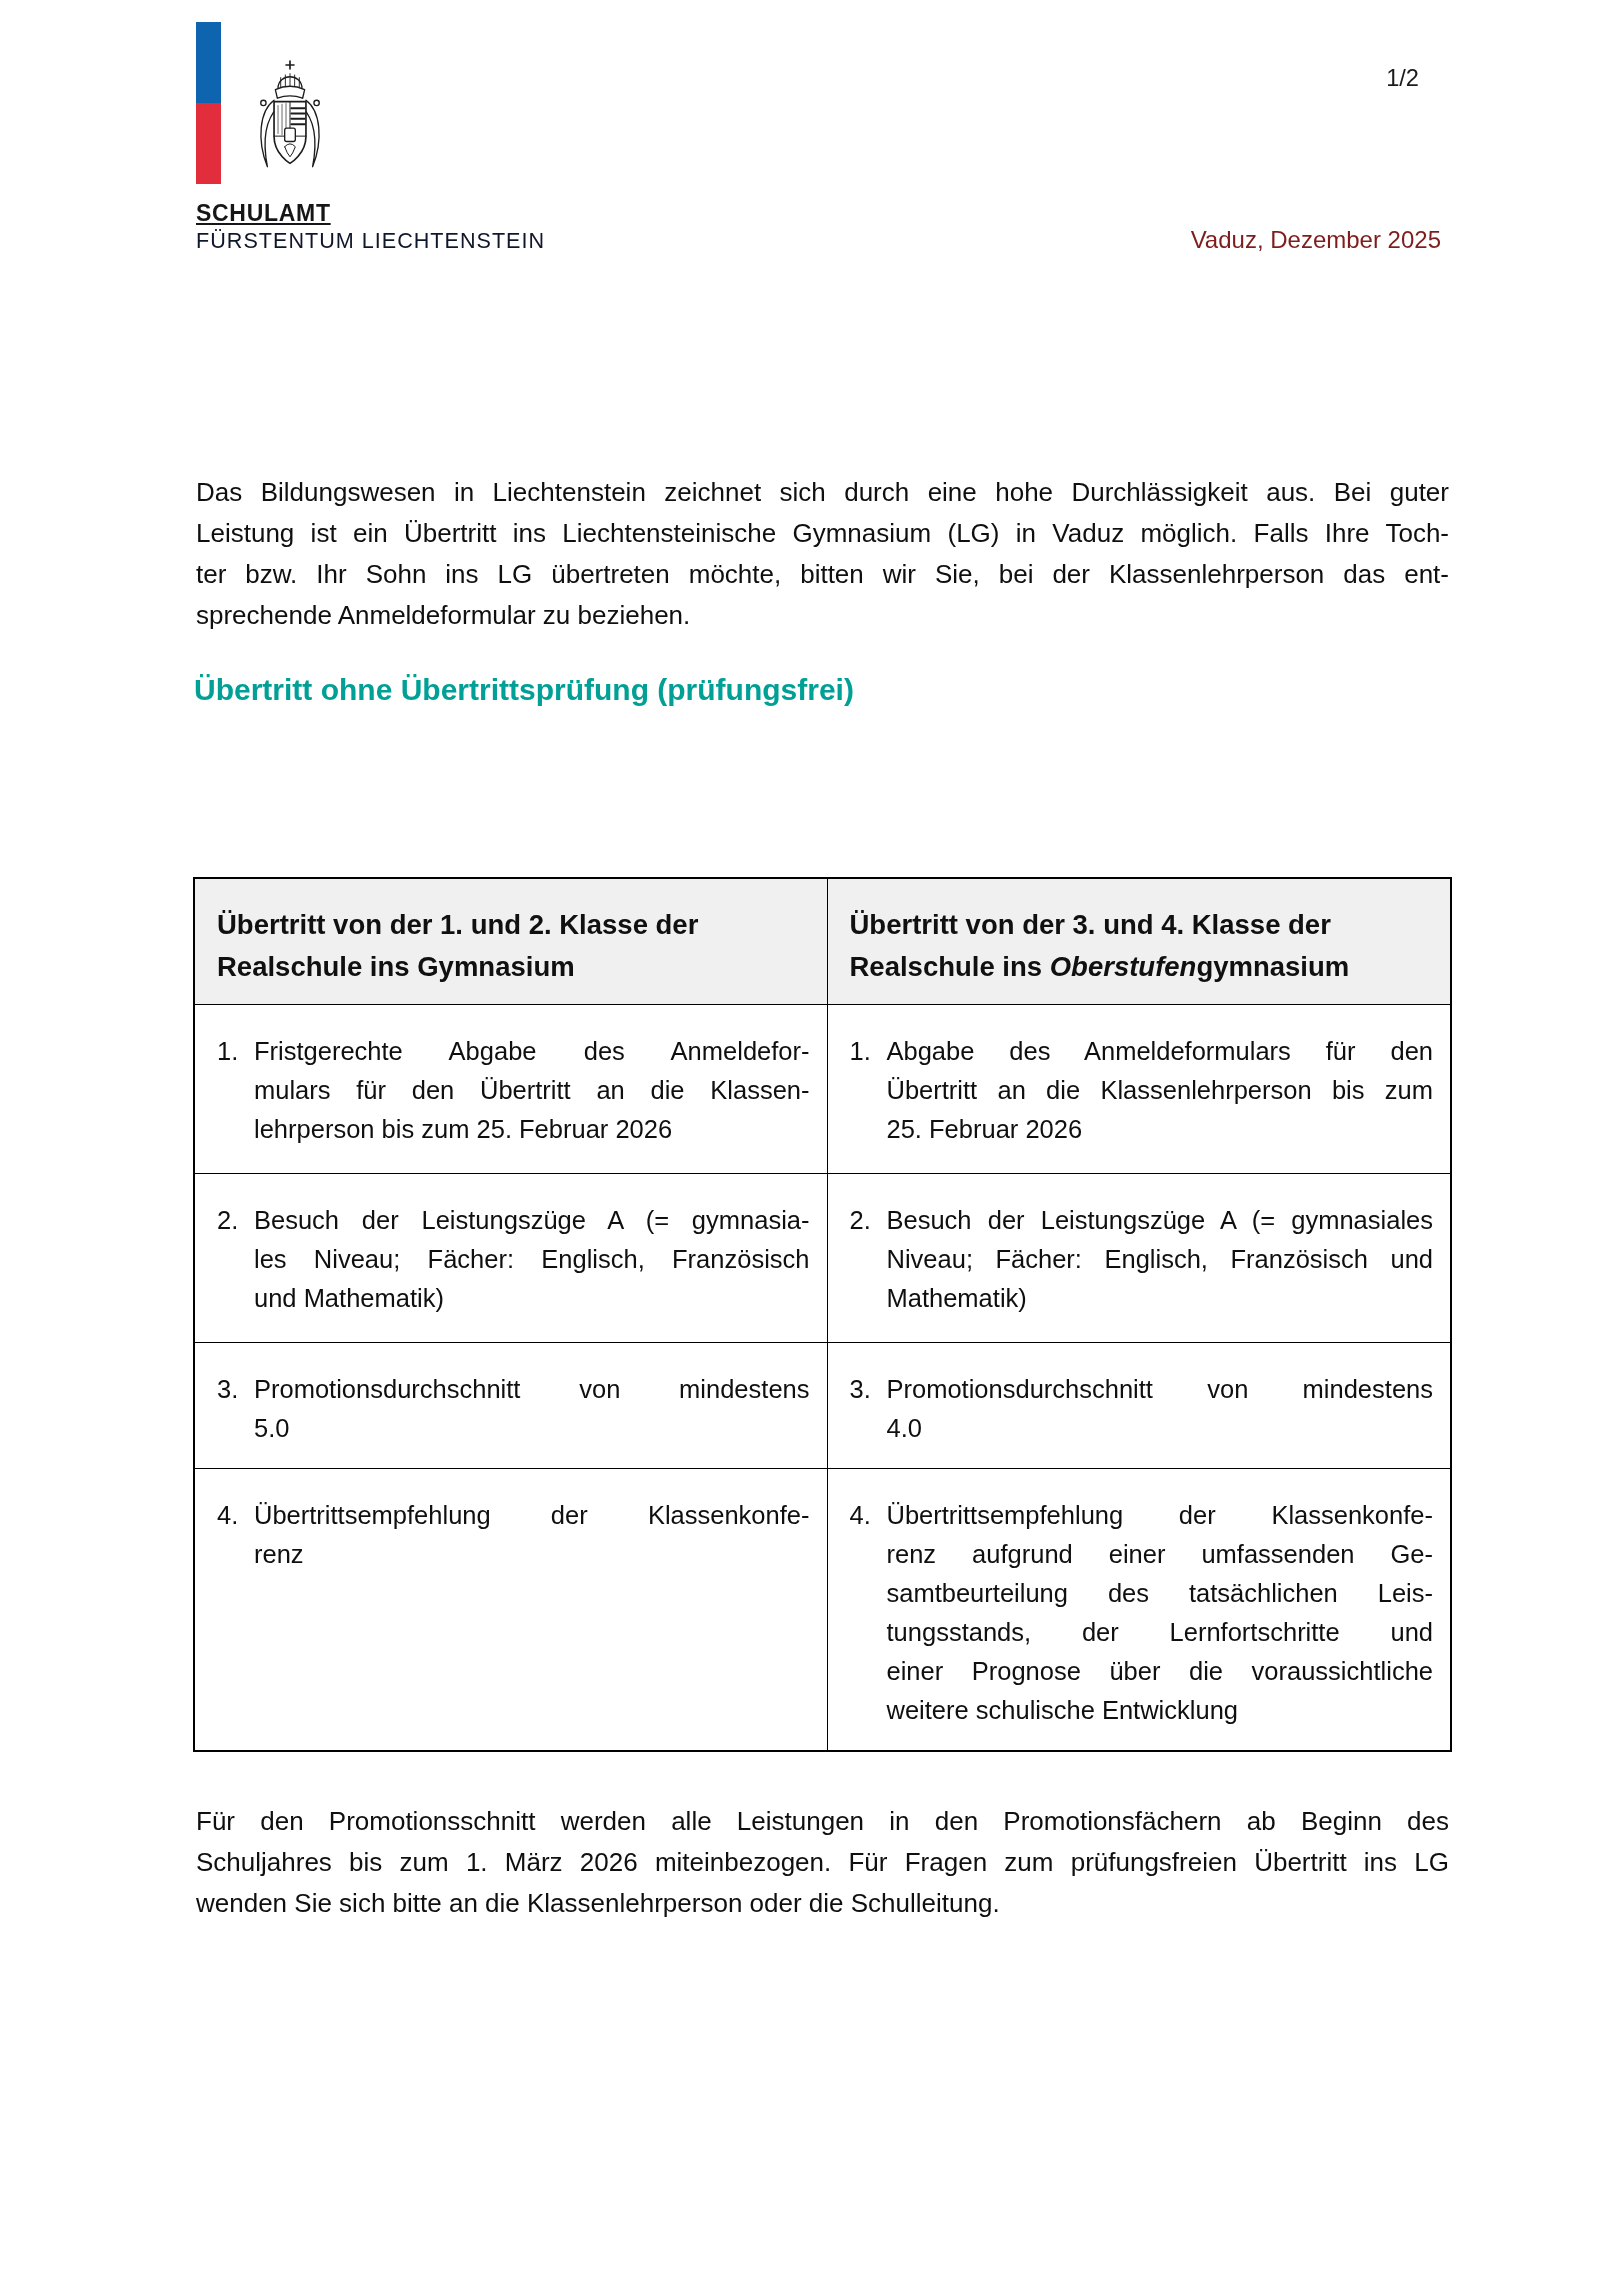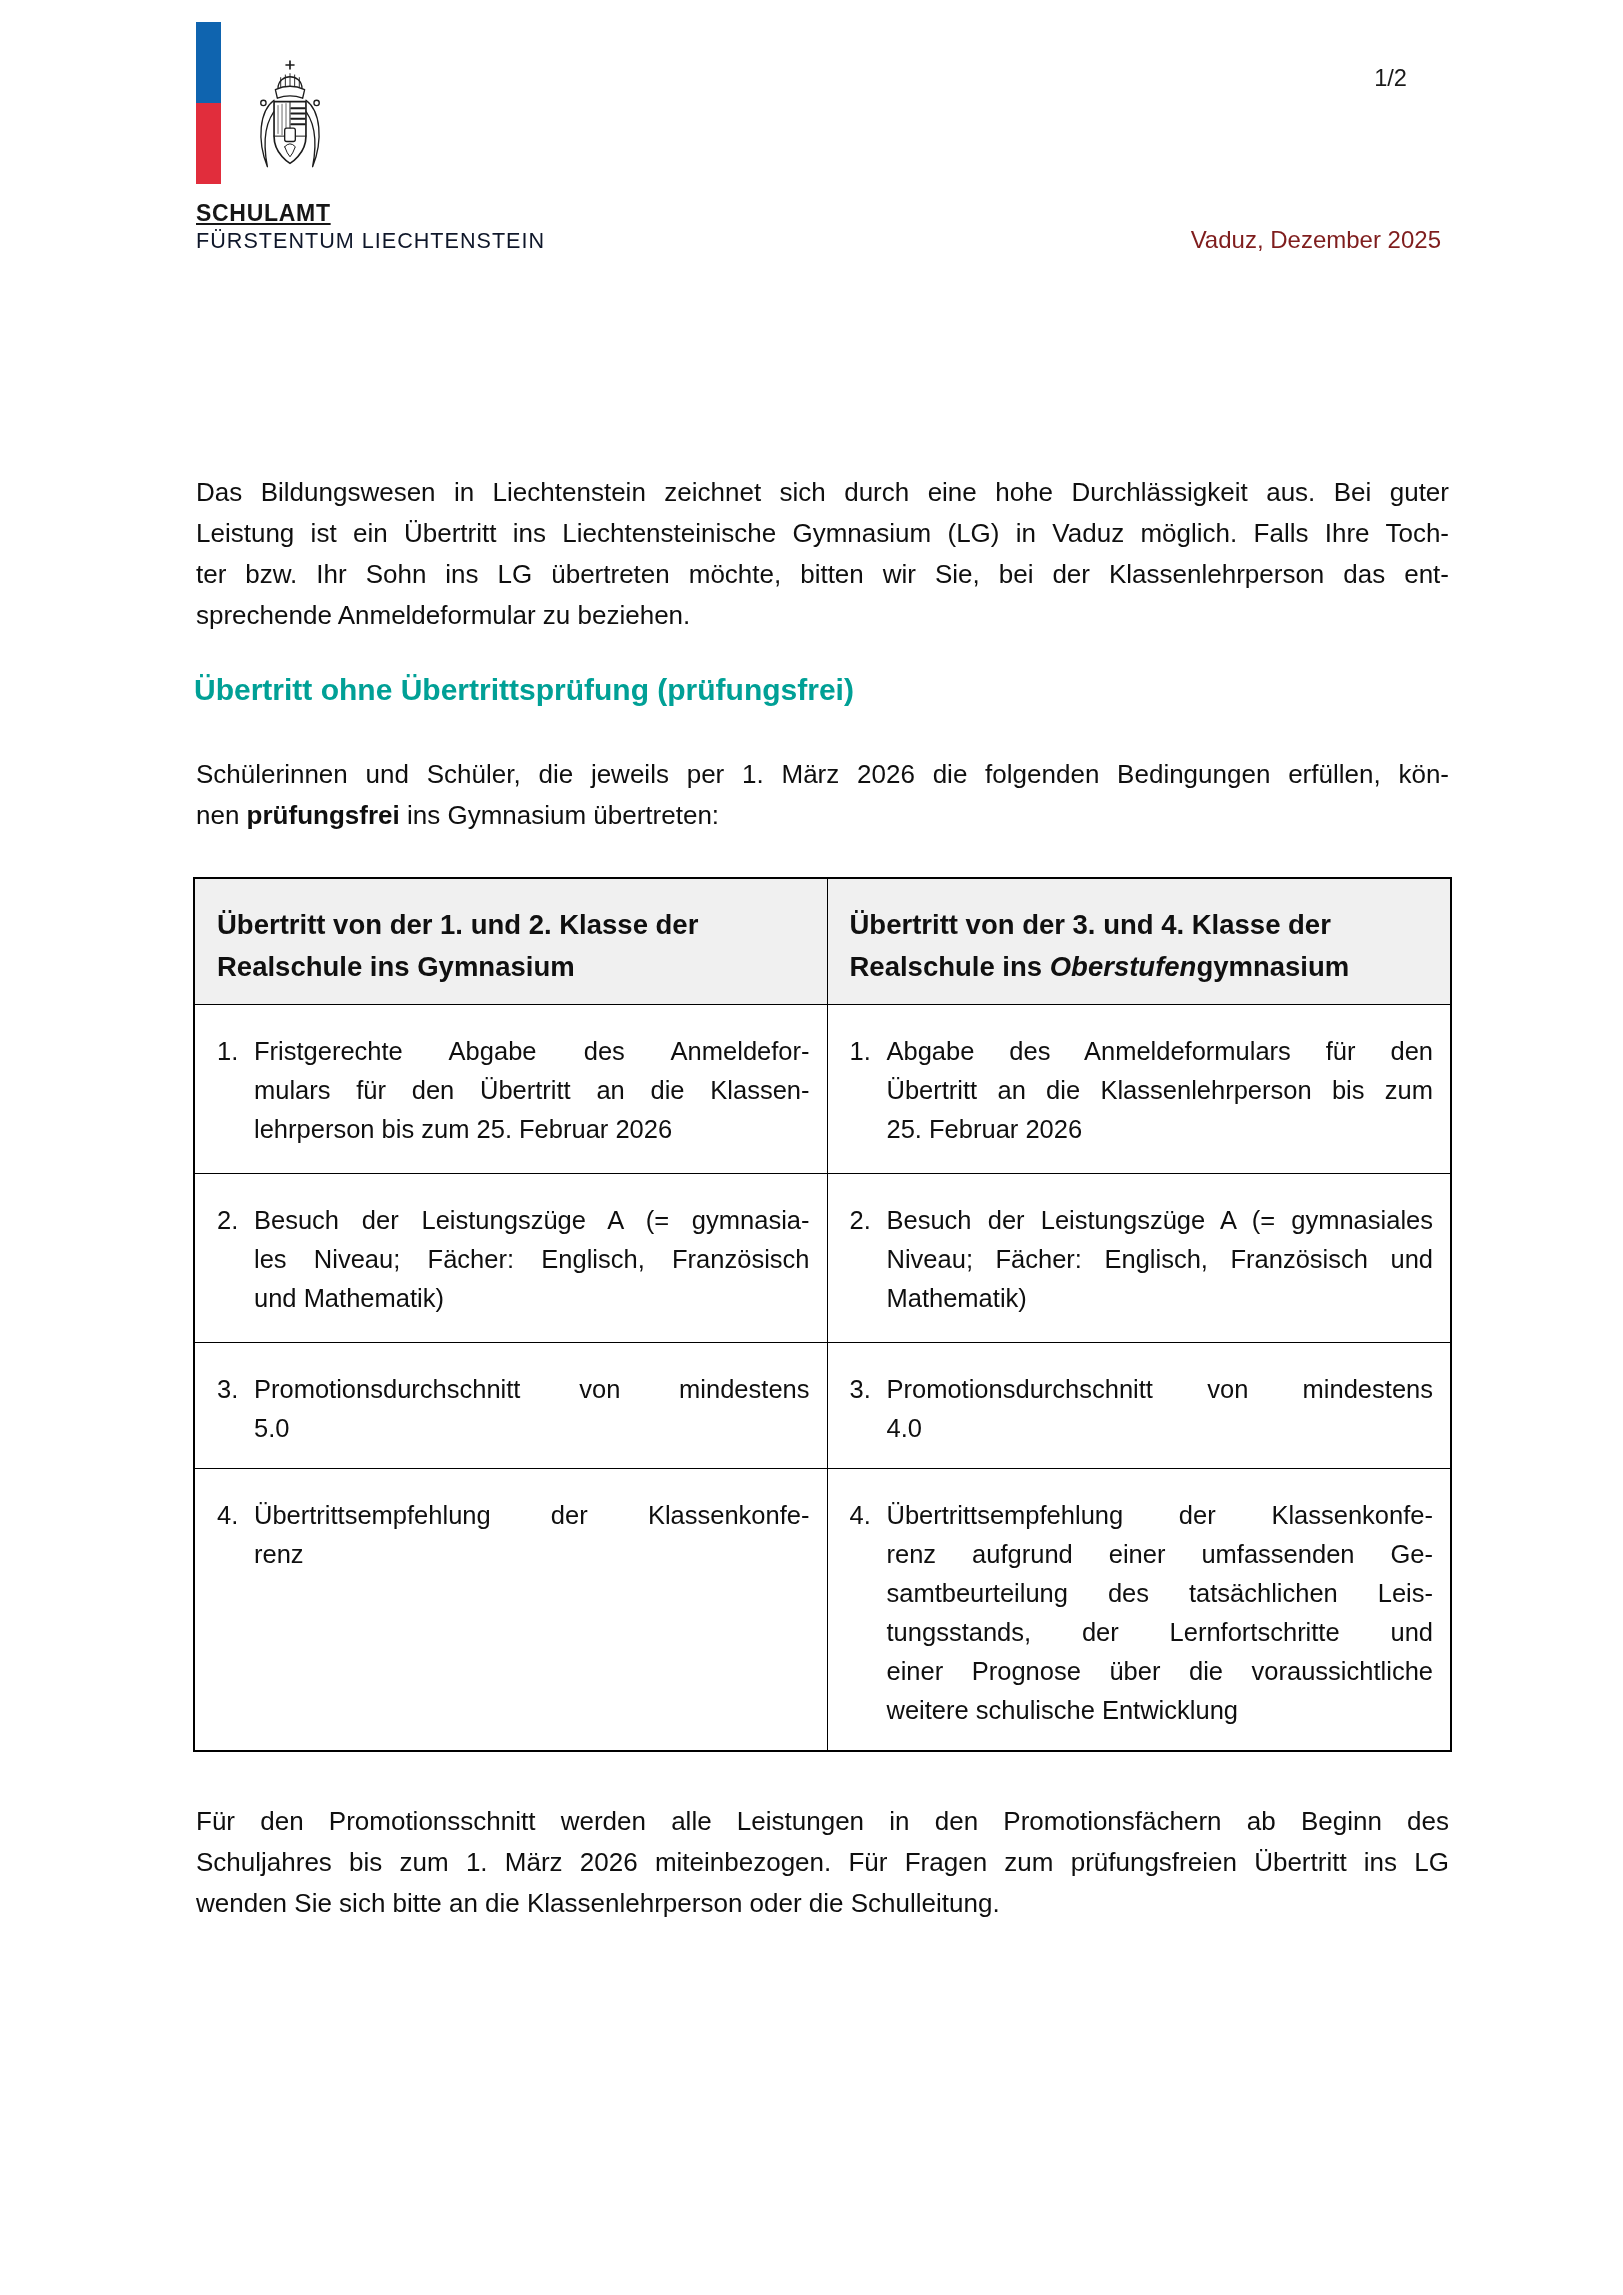--- a/index.html
+++ b/index.html
@@ -11,21 +11,21 @@
   .page{position:absolute;inset:0;background:#fff;}
 
   
   .logo{position:absolute;left:196px;top:21.6px;width:589px;height:236px;}
   .flag{position:absolute;left:0;top:0;width:25px;height:162px;
         background:linear-gradient(var(--flag-blue,#0F64AF) 0 50%, var(--flag-red,#E12D3C) 50% 100%);}
   .crest{position:absolute;left:54px;top:37px;width:80px;height:133px;}
   .org{position:absolute;left:0;top:178px;font-size:23px;font-weight:bold;letter-spacing:0.7px;color:#161616;white-space:nowrap;text-decoration:underline;}
   .orgsub{position:absolute;left:0;top:206px;font-size:21.6px;font-weight:400;letter-spacing:1px;color:#0f172a;white-space:nowrap;}
 
-  .pagenum{position:absolute;top:65px;right:216px;font-size:23.6px;color:#1a1a1a;}
+  .pagenum{position:absolute;top:65px;right:204px;font-size:23.6px;color:#1a1a1a;}
   .dateline{position:absolute;top:226px;right:182px;font-size:24px;color:#7f1d1d;}
 
   
   h1.title{position:absolute;left:194px;top:337px;margin:0;font-size:42px;line-height:52px;
            font-weight:bold;color:var(--title-blue,#235089);white-space:nowrap;}
   h2.teal{position:absolute;left:194px;top:670px;margin:0;font-size:30px;line-height:39px;
           font-weight:bold;color:var(--teal,#00A096);white-space:nowrap;}
 
   
   .para{position:absolute;left:196px;width:1253px;font-size:26px;line-height:41px;color:#0f0f0f;}
@@ -88,24 +88,20 @@
 
   <div class="para p1">
       <div class="jl">Das Bildungswesen in Liechtenstein zeichnet sich durch eine hohe Durchlässigkeit aus. Bei guter</div>
       <div class="jl">Leistung ist ein Übertritt ins Liechtensteinische Gymnasium (LG) in Vaduz möglich. Falls Ihre Toch-</div>
       <div class="jl">ter bzw. Ihr Sohn ins LG übertreten möchte, bitten wir Sie, bei der Klassenlehrperson das ent-</div>
       <div class="ll">sprechende Anmeldeformular zu beziehen.</div>
     </div>
 
   <h2 class="teal">Übertritt ohne Übertrittsprüfung (prüfungsfrei)</h2>
 
-  <div class="para p2">
-    <div class="jl">Schülerinnen und Schüler, die jeweils per 1. März 2026 die folgenden Bedingungen erfüllen, kön-</div>
-    <div class="ll"><span>nen </span><strong>prüfungsfrei</strong><span> ins Gymnasium übertreten:</span></div>
-  </div>
 
   <table class="ttable">
     <colgroup>
         <col style="width:633px">
         <col style="width:624px">
       </colgroup>
     <tbody>
       <tr class="hrow">
         <th>
           <div>

